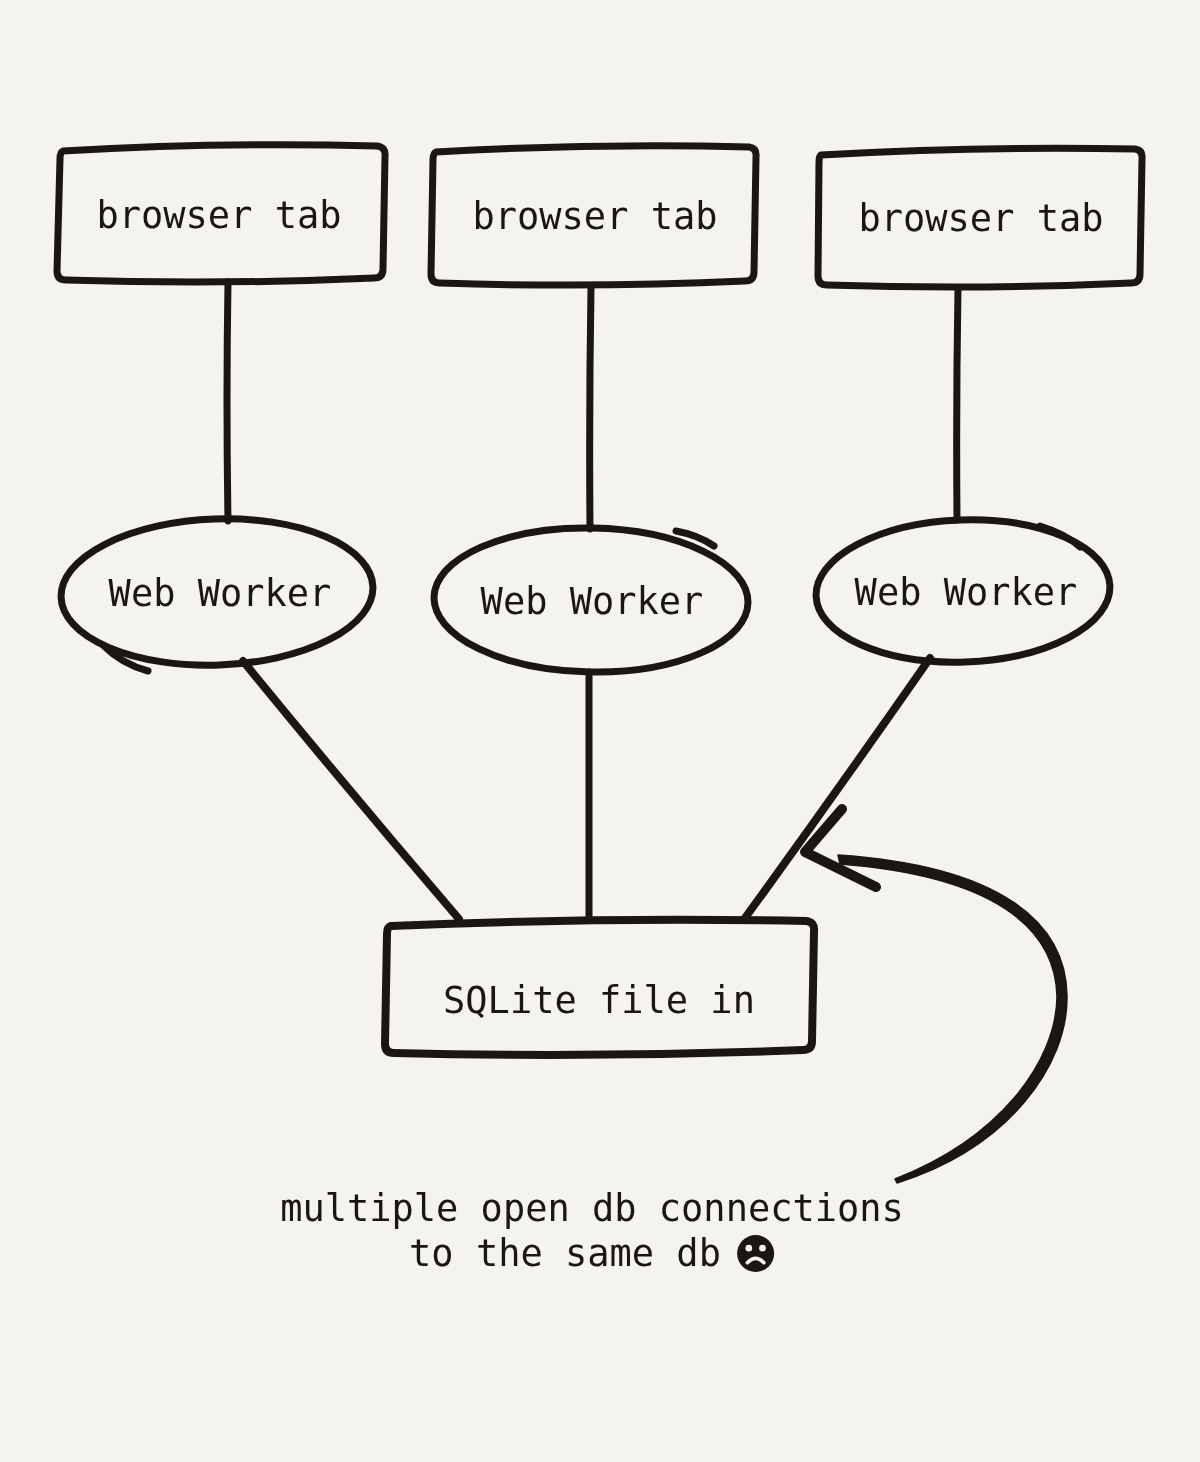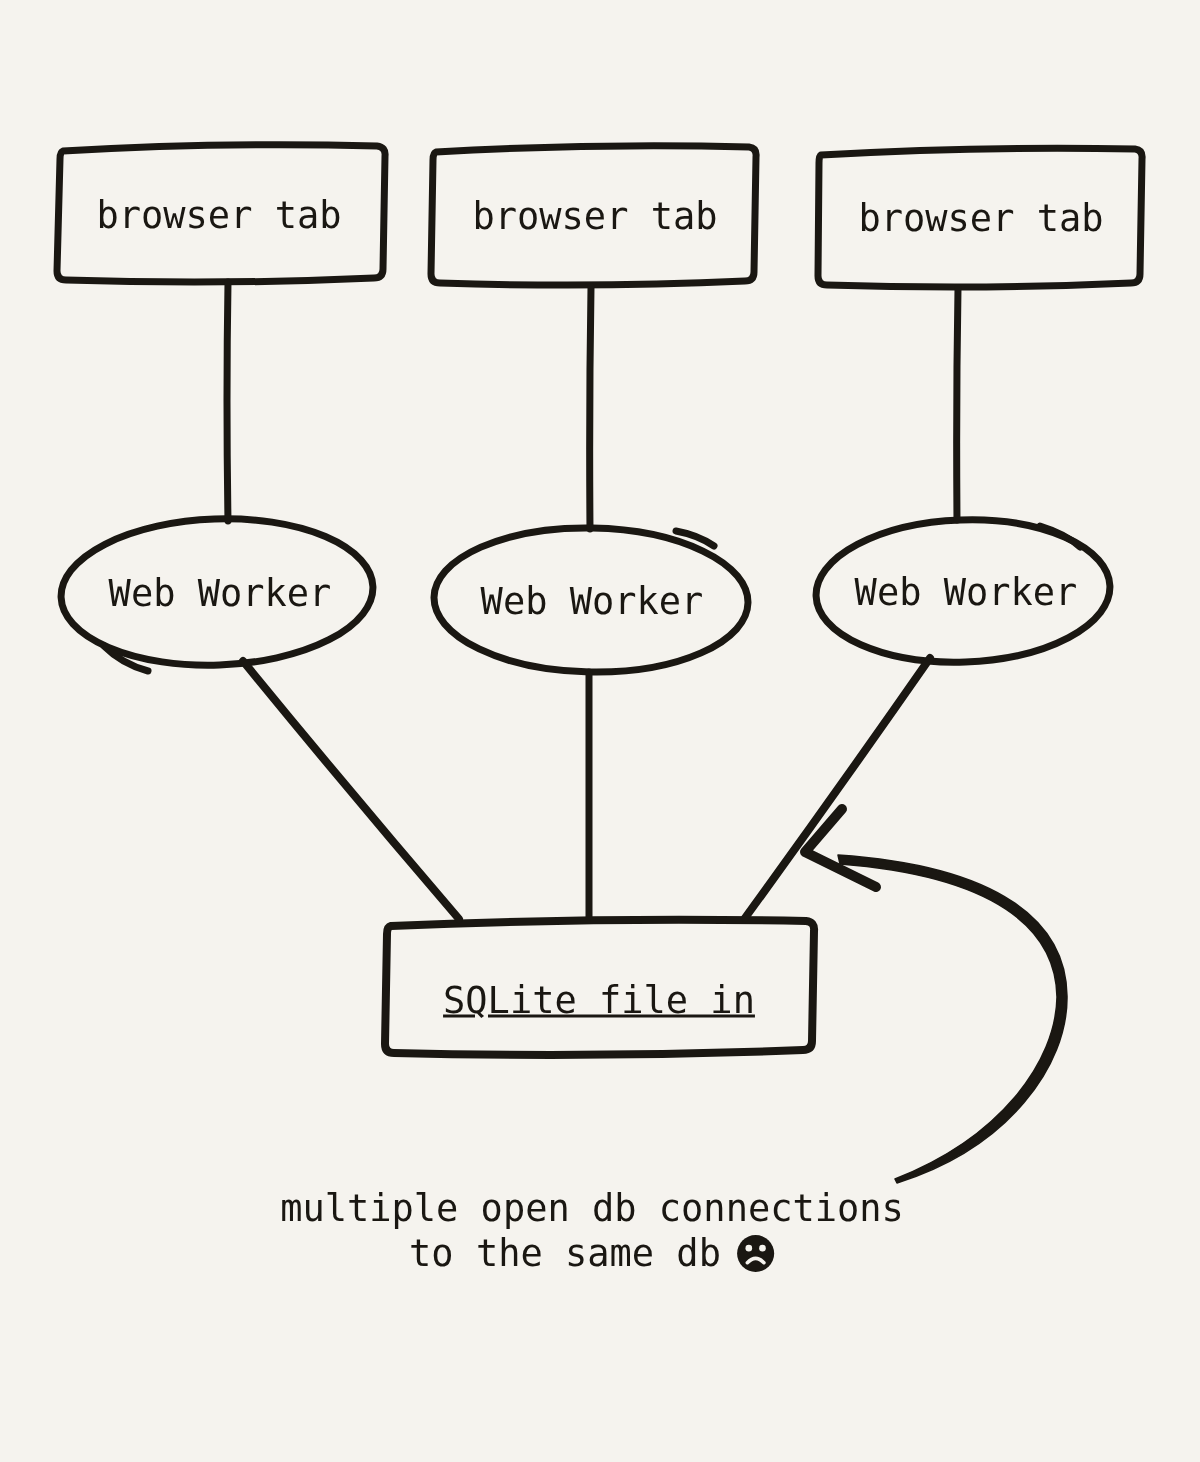--- a/index.html
+++ b/index.html
@@ -28,21 +28,20 @@
     transform: translate(-50%, -50%);
     font-size: 37px;
     font-weight: 500;
     color: #1a1712;
     white-space: nowrap;
     letter-spacing: 0px;
     text-align: center;
   }
   .label.two-line {
     line-height: 45px;
-    text-decoration: underline;
   }
   .caption {
     position: absolute;
     left: 592px;
     top: 1231px;
     transform: translate(-50%, -50%);
     text-align: right;
     color: #1a1712;
     font-size: 37px;
     font-weight: 500;

